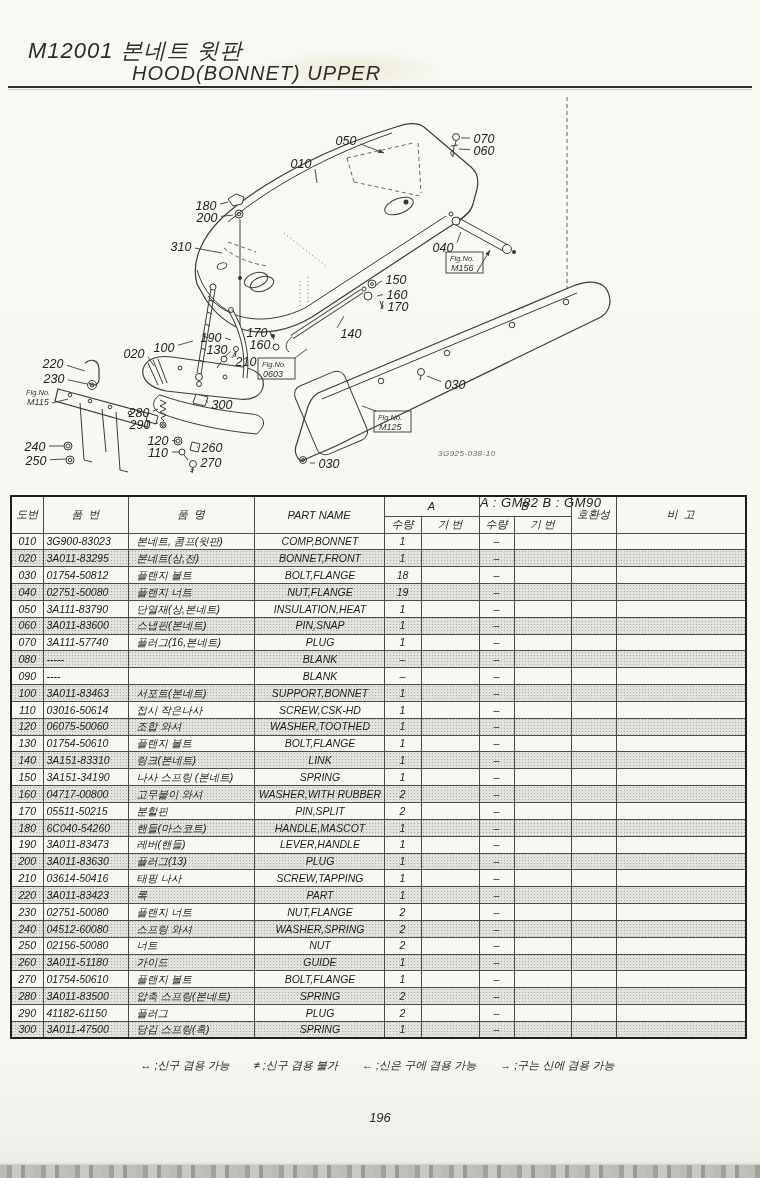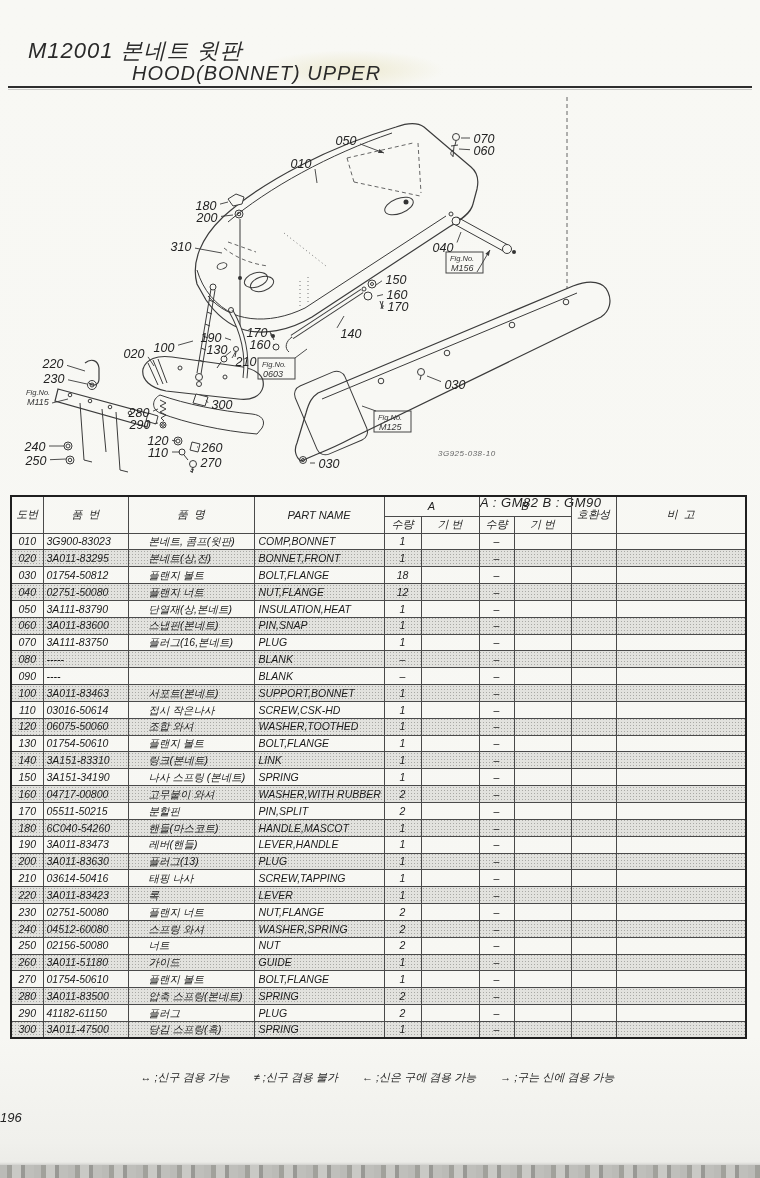--- a/index.html
+++ b/index.html
@@ -24,27 +24,27 @@
   svg .wm{font-size:8px;fill:#666;letter-spacing:.5px;}
   table.parts{position:absolute;left:10px;top:495px;width:735px;border-collapse:collapse;table-layout:fixed;
               border:2px solid #1f1f1f;}
   table.parts th,table.parts td{border:1px solid #4a4a4a;overflow:hidden;white-space:nowrap;}
   table.parts th{font-weight:normal;font-size:11px;text-align:center;white-space:pre;padding:0;color:#222;}
   thead tr.h1{height:20px;} thead tr.h2{height:17px;}
   tbody tr{height:16.85px;}
   tbody td{font-size:10.5px;line-height:1;padding:0 2px;color:#1a1a1a;}
   td.c-ref{text-align:center;padding:0;}
   td.c-pn{padding-left:3px;}
-  td.c-ko{padding-left:20px;}
-  td.c-en{padding-left:4px;}
+  td.c-ko{padding-left:8px;}
+  td.c-en{padding-left:4px;text-align:center;}
   td.c-q{text-align:center;}
   tr.shade{background-color:#e2e2de;background-image:radial-gradient(#a9a9a5 0.6px,rgba(0,0,0,0) 0.9px);background-size:3px 3px;}
   .legend{position:absolute;left:10px;top:1058px;width:735px;text-align:center;font-size:11px;color:#222;}
-  .legend span.item{display:inline-block;margin:12px 12px;white-space:nowrap;}
-  .pageno{position:absolute;left:0;right:0;top:1110px;font-size:13px;color:#222;}
+  .legend span.item{display:inline-block;margin:0 12px;white-space:nowrap;}
+  .pageno{position:absolute;left:0;right:0;top:1110px;text-align:center;font-size:13px;color:#222;}
   .bottom-strip{position:absolute;left:0;right:0;bottom:0;height:13px;opacity:.85;
      background:repeating-linear-gradient(90deg,#b3b3af 0 7px,#95958f 7px 12px,#c4c4c0 12px 21px,#8b8b87 21px 25px,#b8b8b4 25px 34px);}
   .bottom-strip:before{content:"";position:absolute;left:0;right:0;top:-3px;height:3px;background:linear-gradient(180deg,rgba(0,0,0,0),rgba(0,0,0,.12));}
 </style>
 </head>
 <body>
 
 <div class="page">
   <div class="ghost"></div>
 
@@ -351,21 +351,21 @@
           <td class="c-q">–</td>
           <td class="c-s"></td>
           <td class="c-comp"></td>
           <td class="c-rem"></td>
         </tr>
         <tr class="shade">
           <td class="c-ref">040</td>
           <td class="c-pn">02751-50080</td>
           <td class="c-ko">플랜지 너트</td>
           <td class="c-en">NUT,FLANGE</td>
-          <td class="c-q">12</td>
+          <td class="c-q">19</td>
           <td class="c-s"></td>
           <td class="c-q">–</td>
           <td class="c-s"></td>
           <td class="c-comp"></td>
           <td class="c-rem"></td>
         </tr>
         <tr>
           <td class="c-ref">050</td>
           <td class="c-pn">3A111-83790</td>
           <td class="c-ko">단열재(상,본네트)</td>
@@ -384,21 +384,21 @@
           <td class="c-en">PIN,SNAP</td>
           <td class="c-q">1</td>
           <td class="c-s"></td>
           <td class="c-q">–</td>
           <td class="c-s"></td>
           <td class="c-comp"></td>
           <td class="c-rem"></td>
         </tr>
         <tr>
           <td class="c-ref">070</td>
-          <td class="c-pn">3A111-83750</td>
+          <td class="c-pn">3A111-57740</td>
           <td class="c-ko">플러그(16,본네트)</td>
           <td class="c-en">PLUG</td>
           <td class="c-q">1</td>
           <td class="c-s"></td>
           <td class="c-q">–</td>
           <td class="c-s"></td>
           <td class="c-comp"></td>
           <td class="c-rem"></td>
         </tr>
         <tr class="shade">
@@ -566,21 +566,21 @@
           <td class="c-s"></td>
           <td class="c-q">–</td>
           <td class="c-s"></td>
           <td class="c-comp"></td>
           <td class="c-rem"></td>
         </tr>
         <tr class="shade">
           <td class="c-ref">220</td>
           <td class="c-pn">3A011-83423</td>
           <td class="c-ko">록</td>
-          <td class="c-en">LEVER</td>
+          <td class="c-en">PART</td>
           <td class="c-q">1</td>
           <td class="c-s"></td>
           <td class="c-q">–</td>
           <td class="c-s"></td>
           <td class="c-comp"></td>
           <td class="c-rem"></td>
         </tr>
         <tr>
           <td class="c-ref">230</td>
           <td class="c-pn">02751-50080</td>

